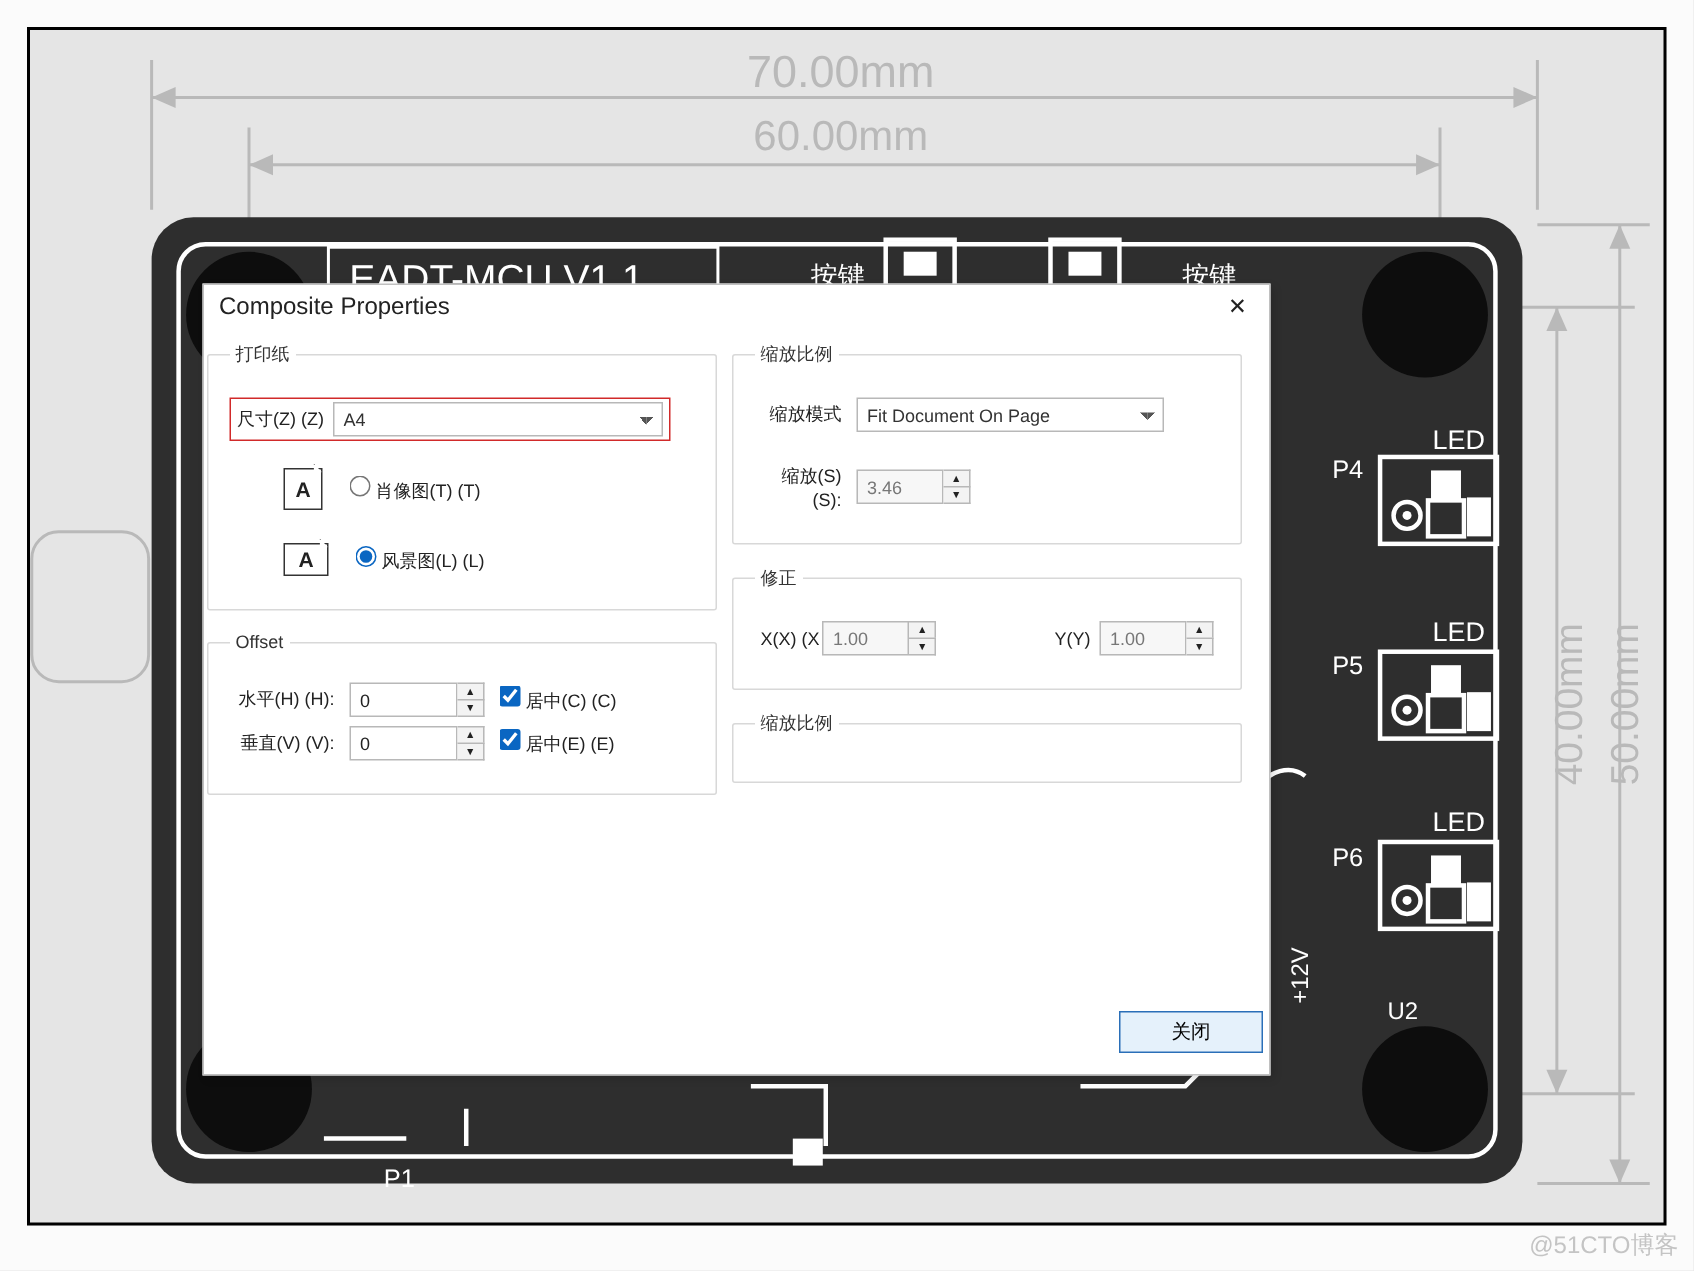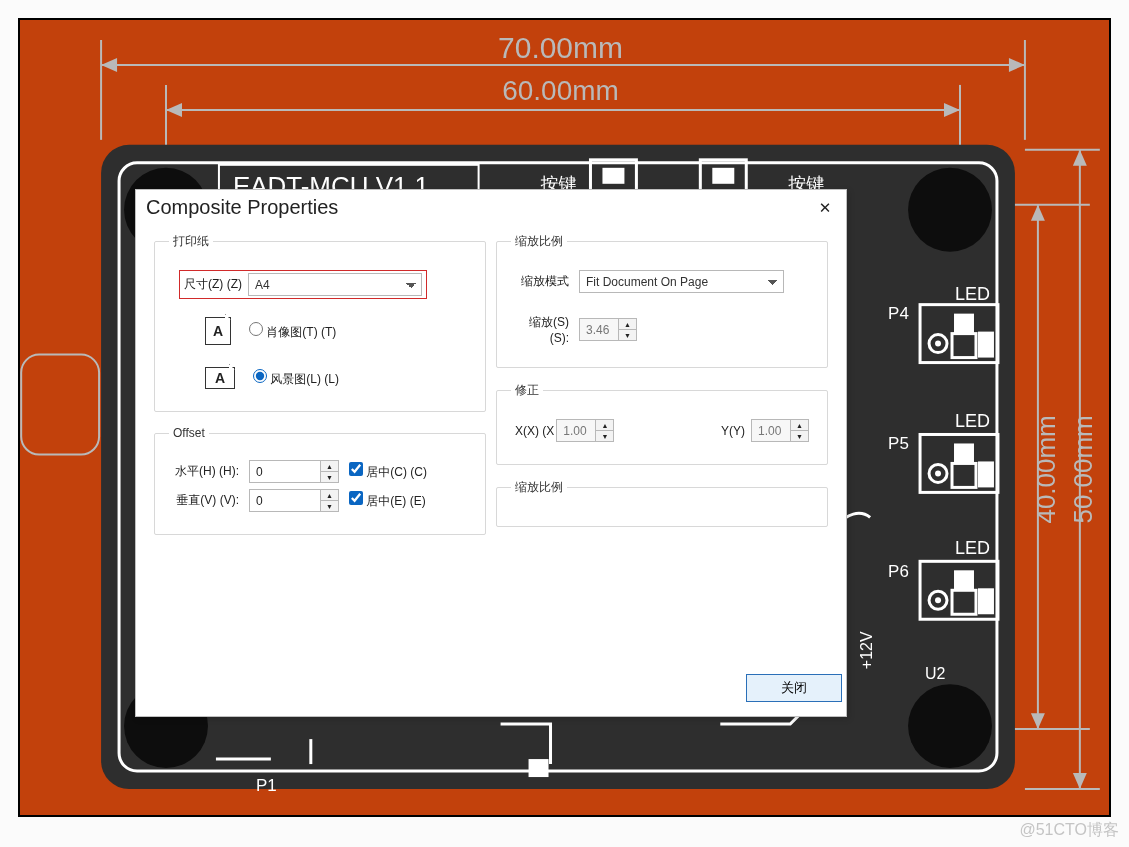--- a/index.html
+++ b/index.html
@@ -1,52 +1,52 @@
 <!DOCTYPE html>
 <html><head>
 <meta charset="utf-8">
 <style>
   * { box-sizing: border-box; margin: 0; padding: 0; font-family: "Segoe UI", "Microsoft YaHei", sans-serif; }
   body { width: 1129px; height: 847px; background: #fbfbfb; position: relative; overflow: hidden; }
 
-  .canvas { position: absolute; left: 18px; top: 18px; right: 18px; bottom: 30px; border: 2px solid #000; background: #c2410c; }
+  .canvas { position: absolute; left: 18px; top: 18px; right: 18px; bottom: 30px; border: 2px solid #000; background: #e5e5e5; }
 
   .pcb-layer { position: absolute; inset: 0; }
   .pcb-layer svg { width: 100%; height: 100%; }
 
   .dialog {
     position: absolute; left: 115px; top: 169px; width: 712px; height: 528px;
     background: #fff; border: 1px solid #c0c0c0; box-shadow: 2px 2px 6px rgba(0,0,0,.15);
     display: flex; flex-direction: column; font-size: 12px; color: #222;
   }
   .titlebar { display: flex; align-items: center; justify-content: space-between; padding: 6px 10px 4px 10px; }
-  .titlebar .title { font-size: 20px; }
+  .titlebar .title { font-size: 16px; }
   .titlebar .close-x { width: 22px; text-align: center; font-size: 15px; line-height: 18px; }
 
-  .body { flex: 1; display: flex; gap: 10px; padding: 10px 18px 6px 18px; justify-content: center; }
+  .body { flex: 1; display: flex; gap: 10px; padding: 10px 18px 6px 2px; justify-content: center; }
   .col { width: 50%; display: flex; flex-direction: column; gap: 14px; }
 
   fieldset { border: 1px solid #d8d8d8; border-radius: 2px; padding: 14px 14px 16px 14px; }
   legend { padding: 0 4px; color: #333; font-size: 12px; }
 
   .row { display: flex; align-items: center; gap: 10px; margin: 6px 0; }
   .row label.fixed { width: 62px; text-align: right; }
 
   select, input[type=text] {
     height: 23px; border: 1px solid #b8b8b8; background: #fff; padding: 0 6px; font-size: 12px; color: #333;
   }
   select { appearance: none; padding-right: 20px; background-image: linear-gradient(45deg, transparent 50%, #555 50%), linear-gradient(-45deg, transparent 50%, #555 50%); background-repeat: no-repeat; background-position: right 10px top 9px, right 5px top 9px; background-size: 5px 5px; }
   .spin { display: inline-flex; }
-  .spin input { width: 40px; color: #777; background: #f7f7f7; }
+  .spin input { width: 58px; color: #777; background: #f7f7f7; }
   .spin .btns { width: 18px; display: flex; flex-direction: column; }
   .spin .btns span { flex:1; border: 1px solid #b8b8b8; border-left: none; font-size: 7px; display:flex; align-items:center; justify-content:center; background:#f3f3f3; }
   .spin .btns span:first-child { border-bottom:none; }
 
   .red-box { border: 1px solid #d12a2a; padding: 2px 4px; display: inline-flex; align-items: center; gap: 6px; }
-  .red-box select { width: 174px; border-color: #b8b8b8; }
+  .red-box select { width: 220px; border-color: #b8b8b8; }
 
   .orient-icon { display:inline-flex; width:26px; height:28px; border:1px solid #333; align-items:center; justify-content:center; font-size:14px; font-weight:bold; position:relative; margin-right: 8px; }
   .orient-icon .ear { position:absolute; top:-4px; right:-1px; width:6px; height:6px; border-top:1px solid #333; border-right:1px solid #333; background:#fff; transform: rotate(0deg); clip-path: polygon(0 0, 100% 100%, 0 100%); }
   .orient-icon.landscape { width:30px; height:22px; }
 
   input[type=radio], input[type=checkbox] { width:14px; height:14px; accent-color: #0a66c2; }
 
   .offset-row label.fixed { width: 70px; }
   .offset-row .spin input { width: 72px; color:#222; background:#fff; }
 
@@ -165,21 +165,21 @@
   <div class="dialog">
     <div class="titlebar">
       <span class="title">Composite Properties</span>
       <span class="close-x">✕</span>
     </div>
     <div class="body">
 
       <div class="col">
         <fieldset>
           <legend>打印纸</legend>
-          <div class="row" style="margin-left:10px;">
+          <div class="row" style="margin-left:0;">
             <span class="red-box">
               <label>尺寸(Z) (Z)</label>
               <select>
                 <option>A4</option>
               </select>
             </span>
           </div>
           <div class="row" style="margin-top:18px; margin-left:36px;">
             <span class="orient-icon">A<span class="ear"></span></span>
             <label><input type="radio" name="orient" style=""> <span>肖像图(T) (T)</span></label>

